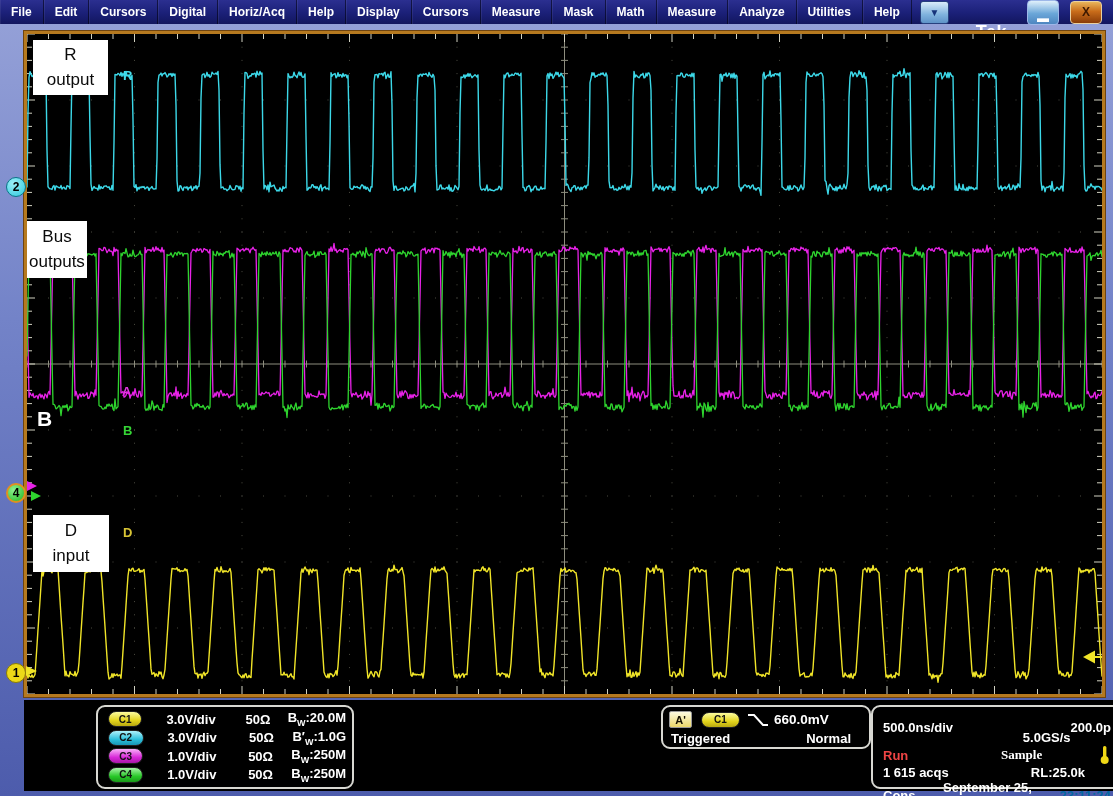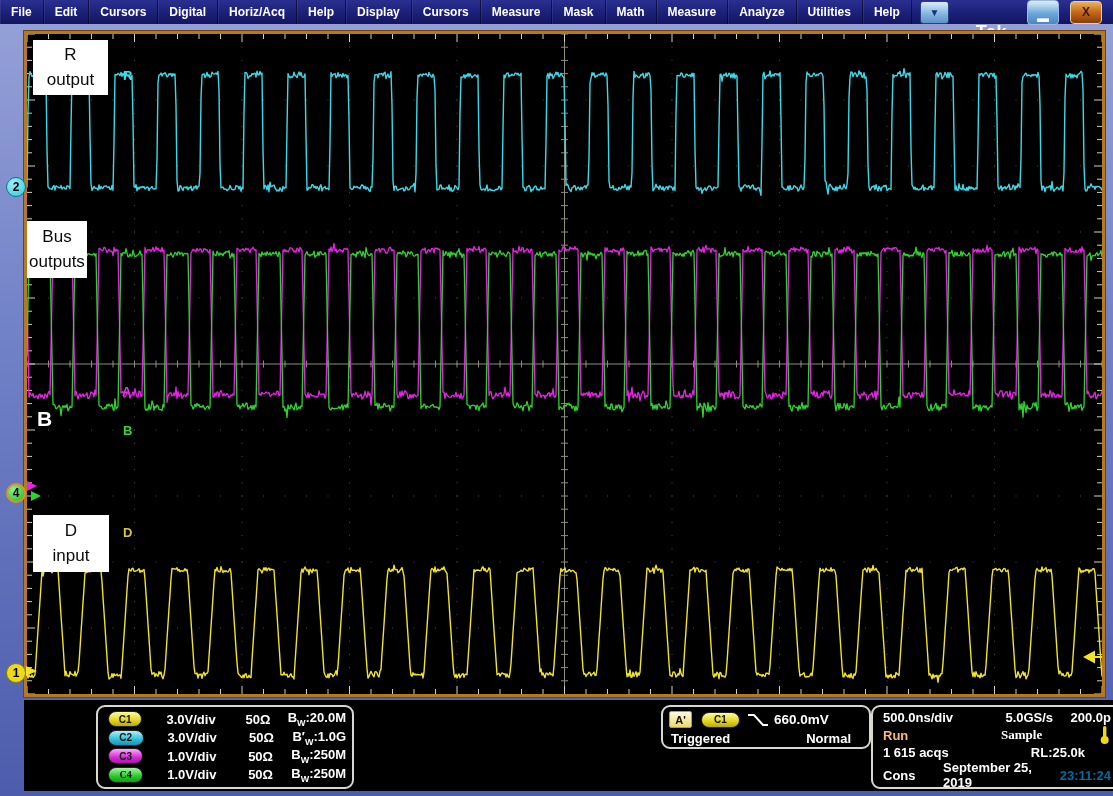--- a/index.html
+++ b/index.html
@@ -46,35 +46,35 @@
   #bottom-bar{position:absolute;left:24px;top:700px;width:1105px;height:91px;background:#000;}
   .panel{position:absolute;background:#000;border:2px solid #d8d8d2;border-radius:9px;box-sizing:border-box;color:#fff;}
   #ch-panel{left:72px;top:5px;width:258px;height:84px;display:flex;flex-direction:column;
             justify-content:space-around;padding:3px 6px;}
   .ch-row{display:flex;align-items:center;font-size:13px;font-weight:bold;}
   .pill{width:37px;height:14px;border-radius:8px;margin-left:4px;color:#101010;font-size:10px;font-weight:bold;
         display:inline-flex;align-items:center;justify-content:center;border:1px solid #222;}
   .pill-c1{background:linear-gradient(180deg,#fcfc9e,#e3d41c 60%,#b8a810);}
   .pill-c2{background:linear-gradient(180deg,#aef2fc,#2cc0dc 60%,#1896b4);}
   .pill-c3{background:linear-gradient(180deg,#f8b0f8,#d828d8 60%,#a818a8);}
-  .pill-c4{background:linear-gradient(180deg,#a8f4a8,#28c828 60%,#189818);font-family:Liberation Serif, serif;}
+  .pill-c4{background:linear-gradient(180deg,#a8f4a8,#28c828 60%,#189818);}
   .ch-scale{margin-left:24px;width:90px;}
   .ch-imp{width:48px;}
   .ch-bw sub{font-size:9px;}
   #trig-panel{left:637px;top:5px;width:210px;height:44px;padding:2px 6px;}
   .trig-r1{display:flex;align-items:center;height:21px;font-size:13.5px;font-weight:bold;}
   #a-badge{width:21px;height:15px;background:linear-gradient(180deg,#fdfbe0,#ecd86a);color:#151000;
            border:1px solid #999;font-size:11px;font-weight:bold;display:inline-flex;
            align-items:center;justify-content:center;margin-right:5px;border-radius:2px;}
   .trig-r2{display:flex;justify-content:space-between;font-size:13px;font-weight:bold;padding:1px 12px 8px 2px;}
   #tb-panel{left:847px;top:5px;width:252px;height:84px;display:flex;flex-direction:column;
             justify-content:space-around;padding:3px 10px;font-size:13px;font-weight:bold;}
   .tb-row{display:flex;align-items:center;}
-  .tb-a{width:105px;} .tb-b{flex:1;text-align:center;} .tb-c{margin-left:auto;}
-  .run-state{color:#fdba74;width:60px;}
+  .tb-a{width:105px;} .tb-b{flex:1;text-align:right;margin-top:20px;} .tb-c{margin-left:auto;}
+  .run-state{color:#ef4444;width:60px;}
   .acq-mode{flex:1;padding-left:58px;font-family:Liberation Serif, serif;}
   .rl{margin-right:26px;}
   .tb-label{width:46px;} .tb-date{flex:1;padding-left:14px;} .tb-time{color:#0369a1;}
 </style>
 </head>
 <body>
 
 <div id="menubar">
   <div class="menu-item">File</div>
   <div class="menu-item">Edit</div>

